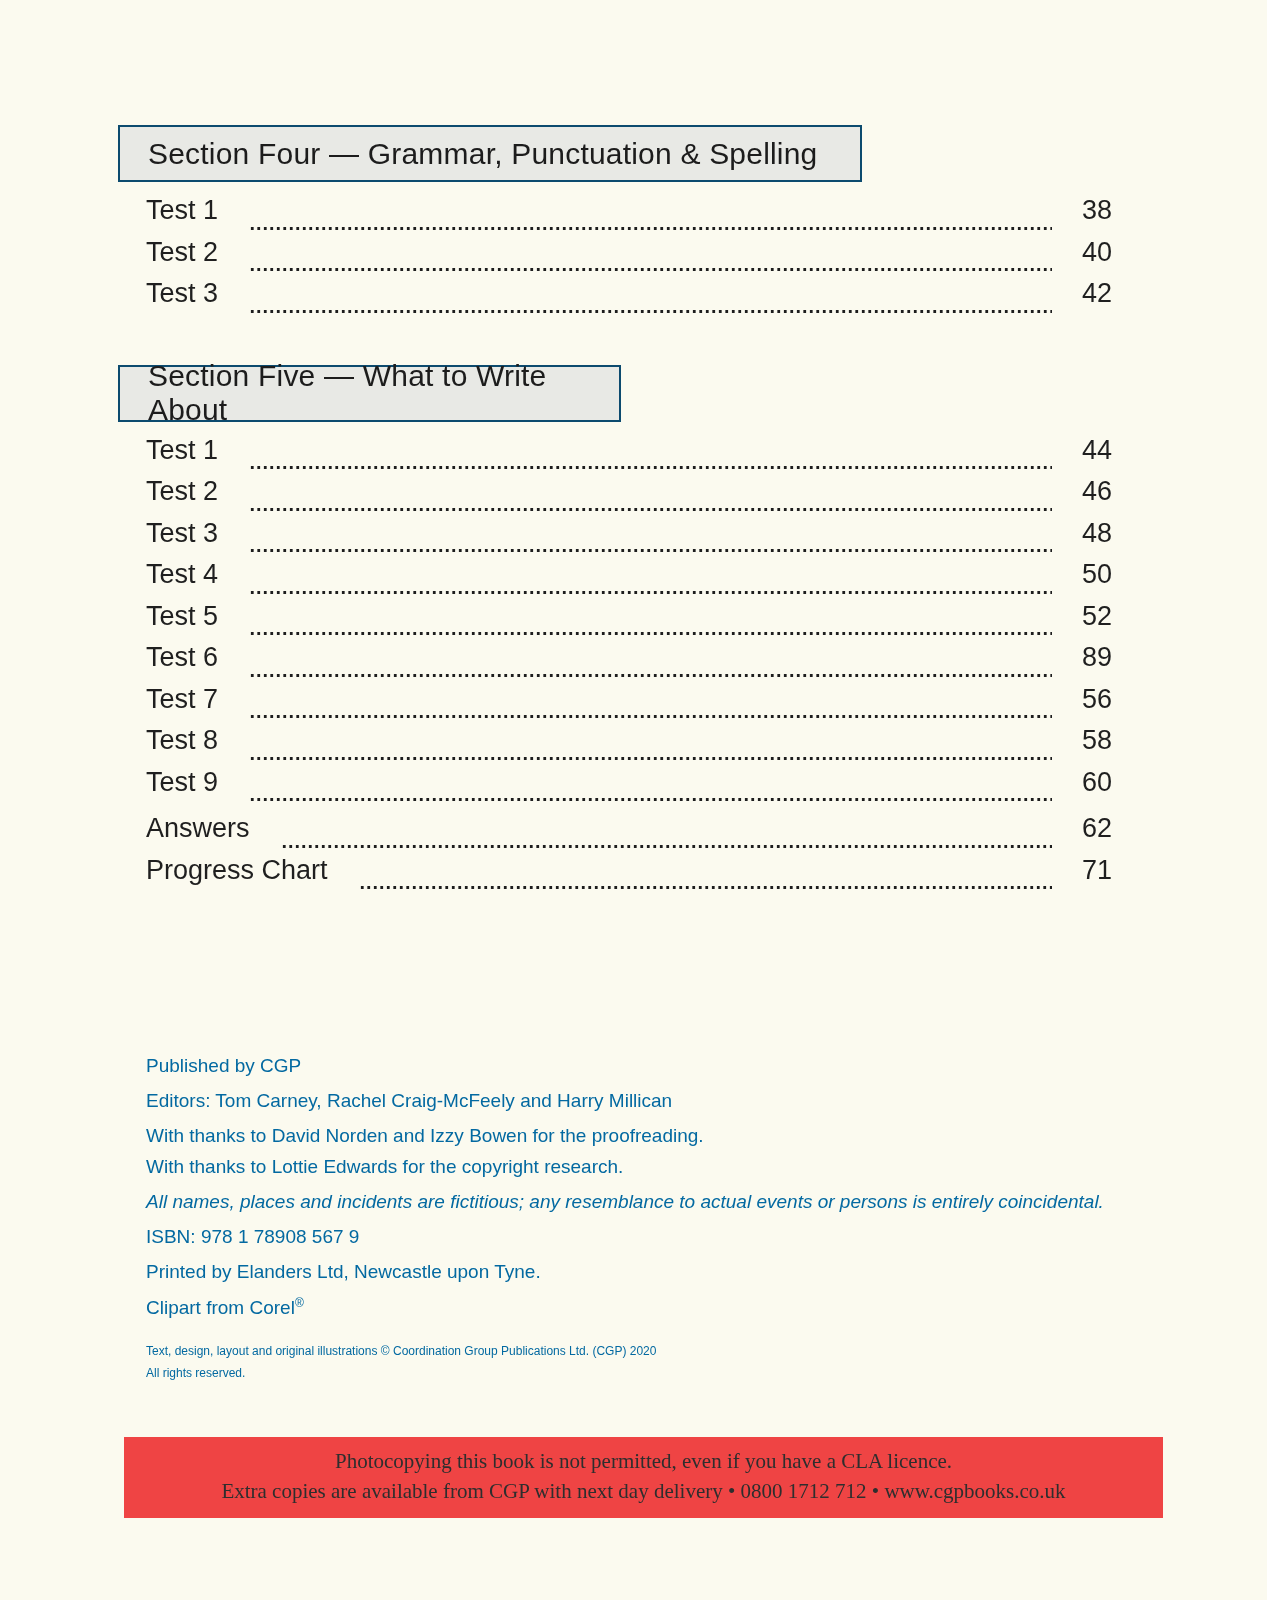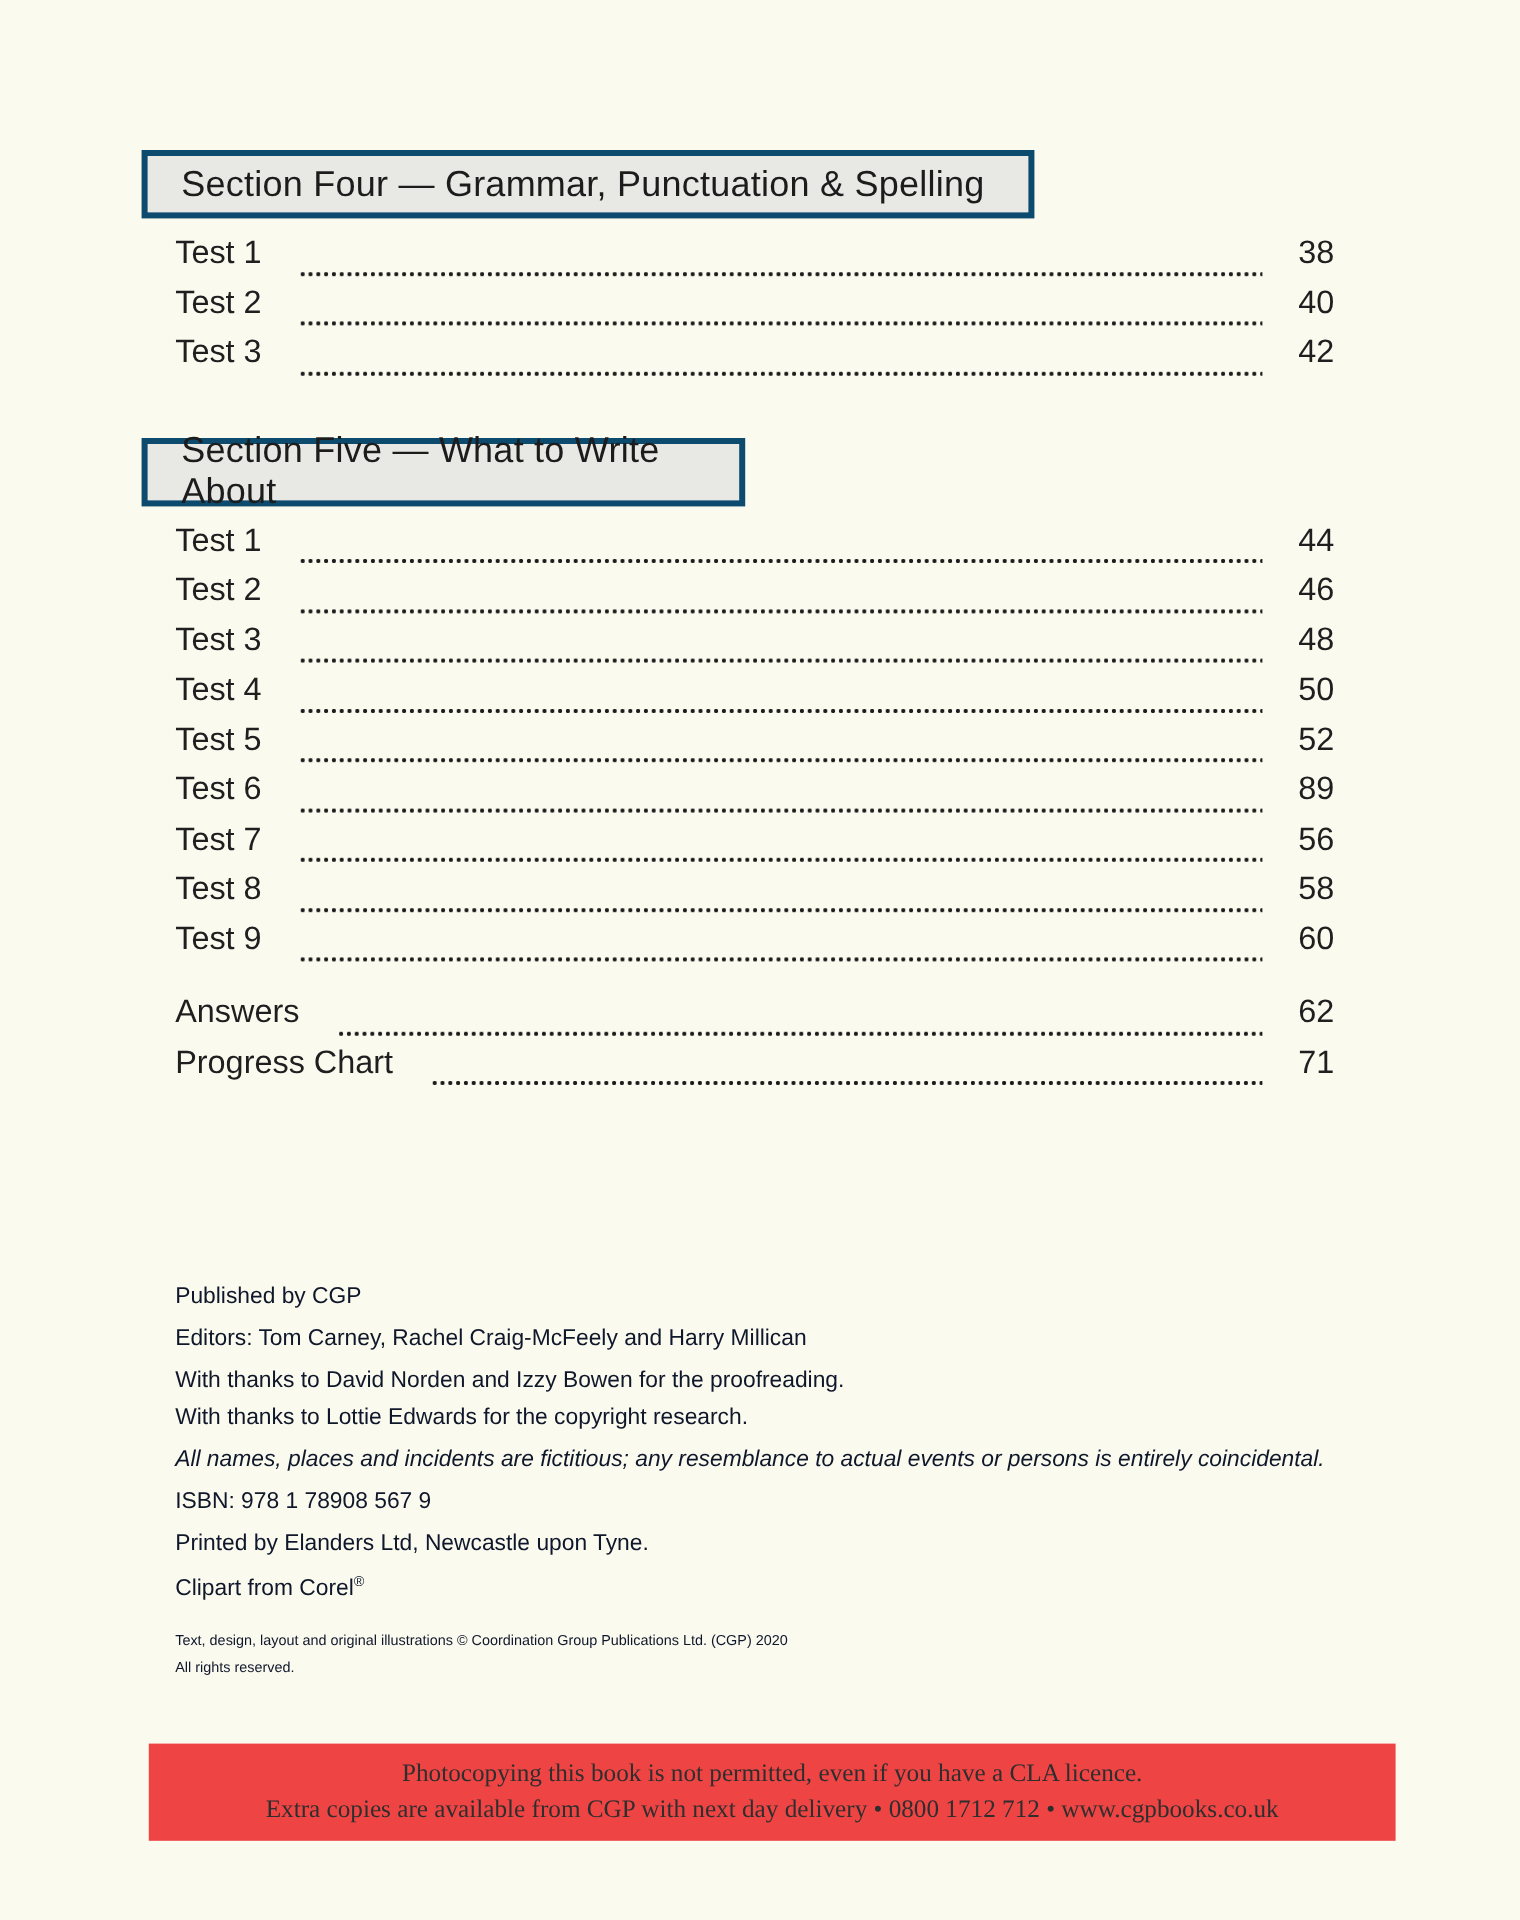--- a/index.html
+++ b/index.html
@@ -15,40 +15,40 @@
   .page {
     position: relative;
     width: 1267px;
     height: 1600px;
     padding-top: 125px;
   }
 
   
   .section-box {
     background: #e8e9e5;
-    border: 5px solid #0c4a6e;
+    border: 2px solid #0c4a6e;
     margin-left: 118px;
     height: 57px;
     display: flex;
     align-items: center;
     padding-left: 28px;
     font-size: 30px;
     letter-spacing: 0.2px;
     color: #1c1c1c;
   }
   .section-box.four { width: 744px; }
   .section-box.five { width: 503px; margin-top: 45px; }
 
   
   .toc-list {
     margin-left: 146px;
     width: 966px;
     margin-top: 13px;
   }
-  .toc-list.extra { margin-top: 20px; }
+  .toc-list.extra { margin-top: 5px; }
   .toc-row {
     display: flex;
     align-items: baseline;
     height: 41.5px;
     font-size: 27px;
     gap: 24px;
   }
   .toc-label { white-space: nowrap; }
   .toc-leader {
     flex: 1;
@@ -65,21 +65,21 @@
   
   .colophon {
     margin-left: 146px;
     margin-top: 158px;
     width: 980px;
   }
   .colophon p {
     margin: 0 0 11px 0;
     font-size: 19px;
     line-height: 24px;
-    color: #0f172a;
+    color: #0369a1;
   }
   .colophon p.tight { margin-bottom: 7px; }
   .colophon p.italic { font-style: italic; }
   .colophon p.small { font-size: 12px; line-height: 22px; margin-bottom: 0; }
   .colophon p.clipart { margin-bottom: 20px; }
   .colophon sup { font-size: 12px; }
 
   
   .footer-banner {
     margin-left: 124px;

